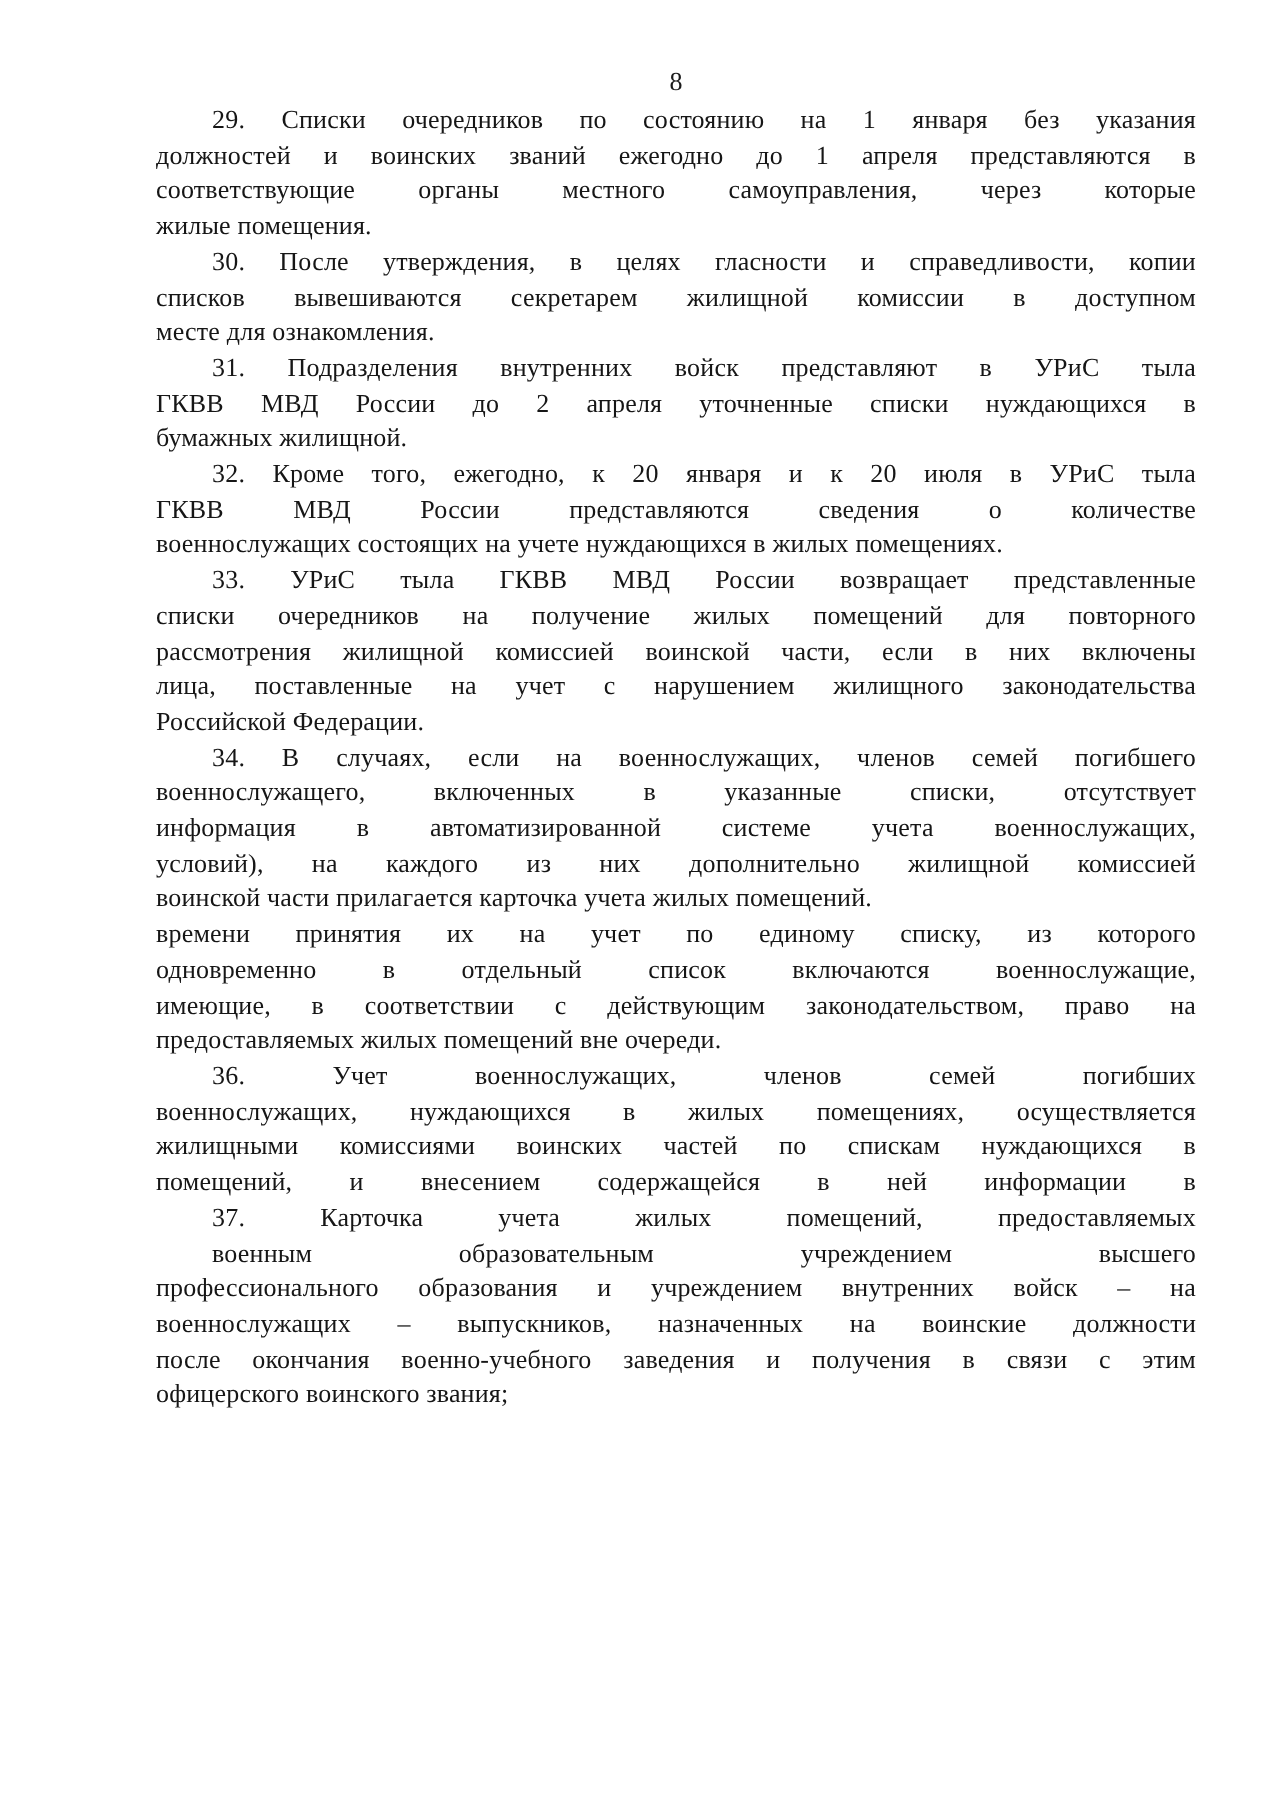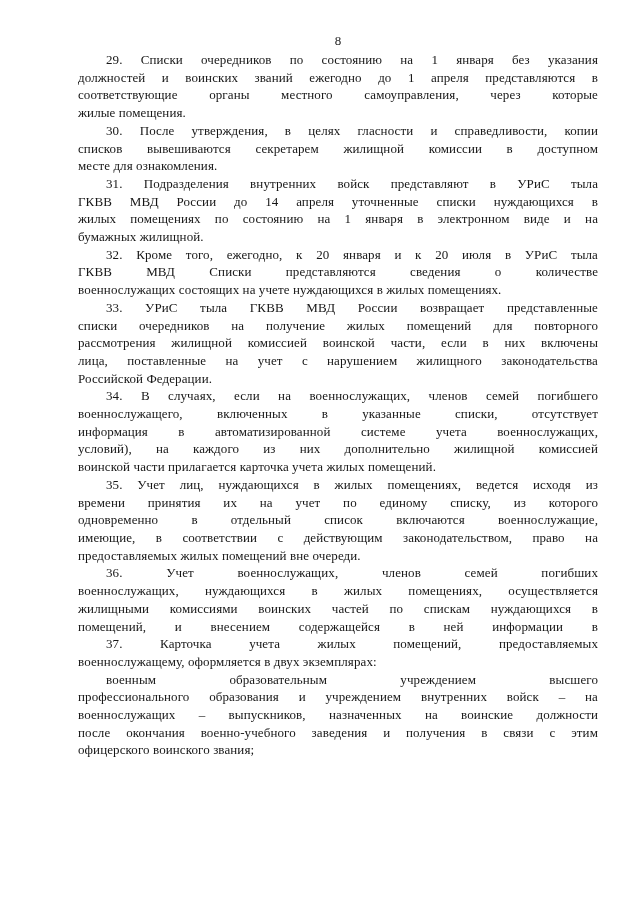--- a/index.html
+++ b/index.html
@@ -64,59 +64,56 @@
         <div class="line">соответствующие органы местного самоуправления, через которые</div>
         <div class="line last">жилые помещения.</div>
       </div>
       <div class="para">
         <div class="line first">30. После утверждения, в целях гласности и справедливости, копии</div>
         <div class="line">списков вывешиваются секретарем жилищной комиссии в доступном</div>
         <div class="line last">месте для ознакомления.</div>
       </div>
       <div class="para">
         <div class="line first">31. Подразделения внутренних войск представляют в УРиС тыла</div>
-        <div class="line">ГКВВ МВД России до 14 апреля уточненные списки нуждающихся в</div>
-        <div class="line">жилых помещениях по состоянию на 1 января в электронном виде и на</div>
+        <div class="line">ГКВВ МВД России до 2 апреля уточненные списки нуждающихся в</div>
         <div class="line last">бумажных жилищной.</div>
       </div>
       <div class="para">
         <div class="line first">32. Кроме того, ежегодно, к 20 января и к 20 июля в УРиС тыла</div>
-        <div class="line">ГКВВ МВД Списки представляются сведения о количестве</div>
+        <div class="line">ГКВВ МВД России представляются сведения о количестве</div>
         <div class="line last">военнослужащих состоящих на учете нуждающихся в жилых помещениях.</div>
       </div>
       <div class="para">
         <div class="line first">33. УРиС тыла ГКВВ МВД России возвращает представленные</div>
         <div class="line">списки очередников на получение жилых помещений для повторного</div>
         <div class="line">рассмотрения жилищной комиссией воинской части, если в них включены</div>
         <div class="line">лица, поставленные на учет с нарушением жилищного законодательства</div>
         <div class="line last">Российской Федерации.</div>
       </div>
       <div class="para">
         <div class="line first">34. В случаях, если на военнослужащих, членов семей погибшего</div>
         <div class="line">военнослужащего, включенных в указанные списки, отсутствует</div>
         <div class="line">информация в автоматизированной системе учета военнослужащих,</div>
         <div class="line">условий), на каждого из них дополнительно жилищной комиссией</div>
         <div class="line last">воинской части прилагается карточка учета жилых помещений.</div>
       </div>
       <div class="para">
-        <div class="line first">35. Учет лиц, нуждающихся в жилых помещениях, ведется исходя из</div>
         <div class="line">времени принятия их на учет по единому списку, из которого</div>
         <div class="line">одновременно в отдельный список включаются военнослужащие,</div>
         <div class="line">имеющие, в соответствии с действующим законодательством, право на</div>
         <div class="line last">предоставляемых жилых помещений вне очереди.</div>
       </div>
       <div class="para">
         <div class="line first">36. Учет военнослужащих, членов семей погибших</div>
         <div class="line">военнослужащих, нуждающихся в жилых помещениях, осуществляется</div>
         <div class="line">жилищными комиссиями воинских частей по спискам нуждающихся в</div>
         <div class="line">помещений, и внесением содержащейся в ней информации в</div>
       </div>
       <div class="para">
         <div class="line first">37. Карточка учета жилых помещений, предоставляемых</div>
-        <div class="line last">военнослужащему, оформляется в двух экземплярах:</div>
       </div>
       <div class="para">
         <div class="line first">военным образовательным учреждением высшего</div>
         <div class="line">профессионального образования и учреждением внутренних войск – на</div>
         <div class="line">военнослужащих – выпускников, назначенных на воинские должности</div>
         <div class="line">после окончания военно-учебного заведения и получения в связи с этим</div>
         <div class="line last">офицерского воинского звания;</div>
       </div>
     </div>
 </div>

